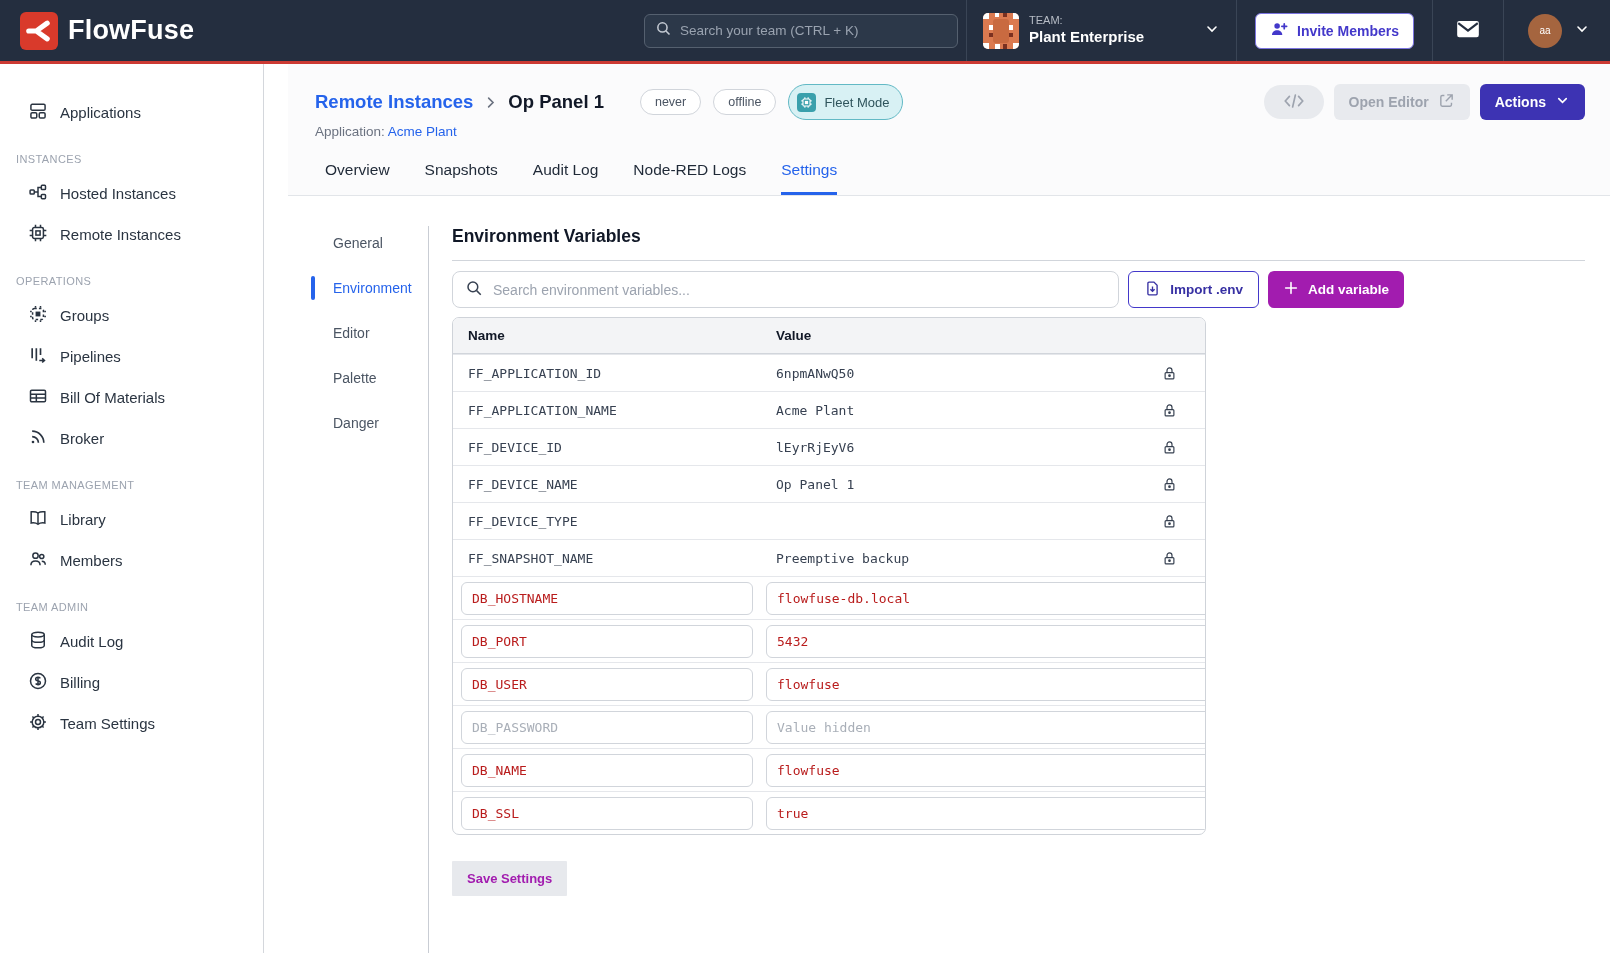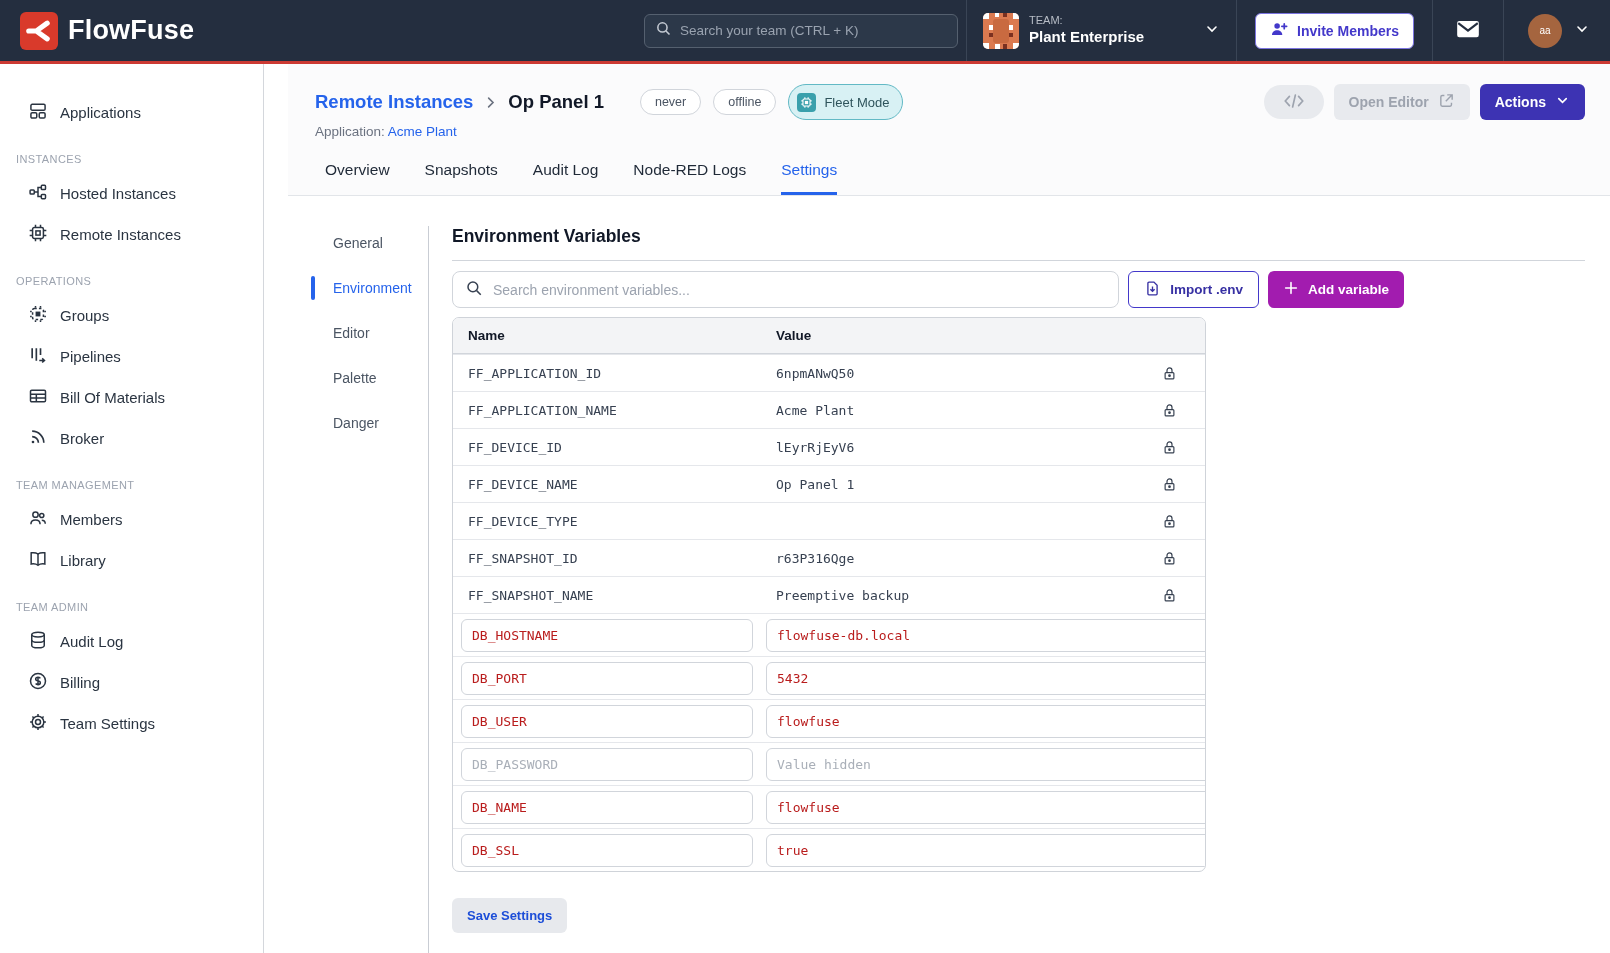--- a/index.html
+++ b/index.html
@@ -102,22 +102,22 @@
   .cell-input input, .cell-value-input input { height:33px; border:1px solid #D1D5DB; border-radius:6px;
     font-family:"DejaVu Sans Mono", monospace; font-size:13px; color:#b91c1c; padding:0 10px; outline:none; background:#fff; }
   .cell-input input { width:292px; }
   .cell-value-input { position:relative; padding-left:5px; }
   .cell-value-input input { width:560px; }
   .cell-value-input input::placeholder, .cell-input input.muted { color:#A9AFB8; }
   .resize-hatch { position:absolute; right:2px; bottom:3px; width:10px; height:10px; pointer-events:none;
     background:repeating-linear-gradient(135deg, transparent 0 2px, #A8AEB7 2px 3.2px);
     clip-path:polygon(100% 0, 100% 100%, 0 100%); }
 
-  .save-btn { margin-top:26px; background:#E7E9ED; color:#1d4ed8; font-weight:bold; font-size:13px;
-    border:none; border-radius:6px; padding:10px 15px; cursor:default; font-family:inherit; }
+  .save-btn { margin-top:26px; background:#E7E9ED; color:#a21caf; font-weight:bold; font-size:13px;
+    border:none; border-radius:1px; padding:10px 15px; cursor:default; font-family:inherit; }
 </style>
 </head>
 <body>
 
 <header class="topnav">
   <div class="brand">
     <span class="logo-sq">
       <svg width="26" height="26" viewBox="0 0 38 38">
           <path d="M4 19 h11 M15 19 L31 7.5 M15 19 L31 30.5" stroke="#fff" stroke-width="7.5" stroke-linecap="round" fill="none"></path>
         </svg>
@@ -258,33 +258,33 @@
       <span><svg width="20" height="20" viewBox="0 0 24 24" fill="none" stroke="currentColor" stroke-width="2">
             <path d="M5 11.5a7.5 7.5 0 0 1 7.5 7.5 M5 5a14 14 0 0 1 14 14"></path>
             <circle cx="6" cy="18" r="1.6" fill="currentColor" stroke="none"></circle>
           </svg></span>
       <span>Broker</span>
     </div>
 
     <div class="side-sect">TEAM MANAGEMENT</div>
     <div class="side-item">
       <span><svg width="20" height="20" viewBox="0 0 24 24" fill="none" stroke="currentColor" stroke-width="1.8">
+            <path d="M12 6C10 4.6 7 4.1 3.8 4.6V18c3.2-.5 6.2 0 8.2 1.5 2-1.5 5-2 8.2-1.5V4.6C17 4.1 14 4.6 12 6Z"></path>
+            <path d="M12 6v13.5"></path>
+          </svg></span>
+      <span>Library</span>
+    </div>
+    <div class="side-item">
+      <span><svg width="20" height="20" viewBox="0 0 24 24" fill="none" stroke="currentColor" stroke-width="1.8">
             <circle cx="9" cy="8" r="3.2"></circle>
             <path d="M3.5 19.5c0-3.1 2.5-5 5.5-5s5.5 1.9 5.5 5"></path>
             <circle cx="16.5" cy="9" r="2.5"></circle>
             <path d="M16.5 14.8c2.6 0 4.2 1.8 4.2 4.2"></path>
           </svg></span>
       <span>Members</span>
-    </div>
-    <div class="side-item">
-      <span><svg width="20" height="20" viewBox="0 0 24 24" fill="none" stroke="currentColor" stroke-width="1.8">
-            <path d="M12 6C10 4.6 7 4.1 3.8 4.6V18c3.2-.5 6.2 0 8.2 1.5 2-1.5 5-2 8.2-1.5V4.6C17 4.1 14 4.6 12 6Z"></path>
-            <path d="M12 6v13.5"></path>
-          </svg></span>
-      <span>Library</span>
     </div>
 
     <div class="side-sect">TEAM ADMIN</div>
     <div class="side-item">
       <span><svg width="20" height="20" viewBox="0 0 24 24" fill="none" stroke="currentColor" stroke-width="1.8">
             <ellipse cx="12" cy="5.5" rx="7.5" ry="2.8"></ellipse>
             <path d="M4.5 5.5v6.5c0 1.6 3.4 2.8 7.5 2.8s7.5-1.2 7.5-2.8V5.5"></path>
             <path d="M4.5 12v6.5c0 1.6 3.4 2.8 7.5 2.8s7.5-1.2 7.5-2.8V12"></path>
           </svg></span>
       <span>Audit Log</span>
@@ -469,31 +469,20 @@
             <div class="t-cell"></div>
             <div class="cell-lock">
                 <svg width="15" height="15" viewBox="0 0 24 24" fill="none" stroke="currentColor" stroke-width="1.9">
                   <rect x="5" y="10.5" width="14" height="10" rx="1.5"></rect>
                   <path d="M8 10.5V7a4 4 0 0 1 8 0v3.5"></path>
                   <circle cx="12" cy="15.5" r="1.2" fill="currentColor"></circle>
                 </svg>
               </div>
           </div>
           <div class="t-row locked">
-            <div class="t-cell">FF_SNAPSHOT_ID</div>
-            <div class="t-cell">r63P316Qge</div>
-            <div class="cell-lock">
-                <svg width="15" height="15" viewBox="0 0 24 24" fill="none" stroke="currentColor" stroke-width="1.9">
-                  <rect x="5" y="10.5" width="14" height="10" rx="1.5"></rect>
-                  <path d="M8 10.5V7a4 4 0 0 1 8 0v3.5"></path>
-                  <circle cx="12" cy="15.5" r="1.2" fill="currentColor"></circle>
-                </svg>
-              </div>
-          </div>
-          <div class="t-row locked">
             <div class="t-cell">FF_SNAPSHOT_NAME</div>
             <div class="t-cell">Preemptive backup</div>
             <div class="cell-lock">
                 <svg width="15" height="15" viewBox="0 0 24 24" fill="none" stroke="currentColor" stroke-width="1.9">
                   <rect x="5" y="10.5" width="14" height="10" rx="1.5"></rect>
                   <path d="M8 10.5V7a4 4 0 0 1 8 0v3.5"></path>
                   <circle cx="12" cy="15.5" r="1.2" fill="currentColor"></circle>
                 </svg>
               </div>
           </div>

